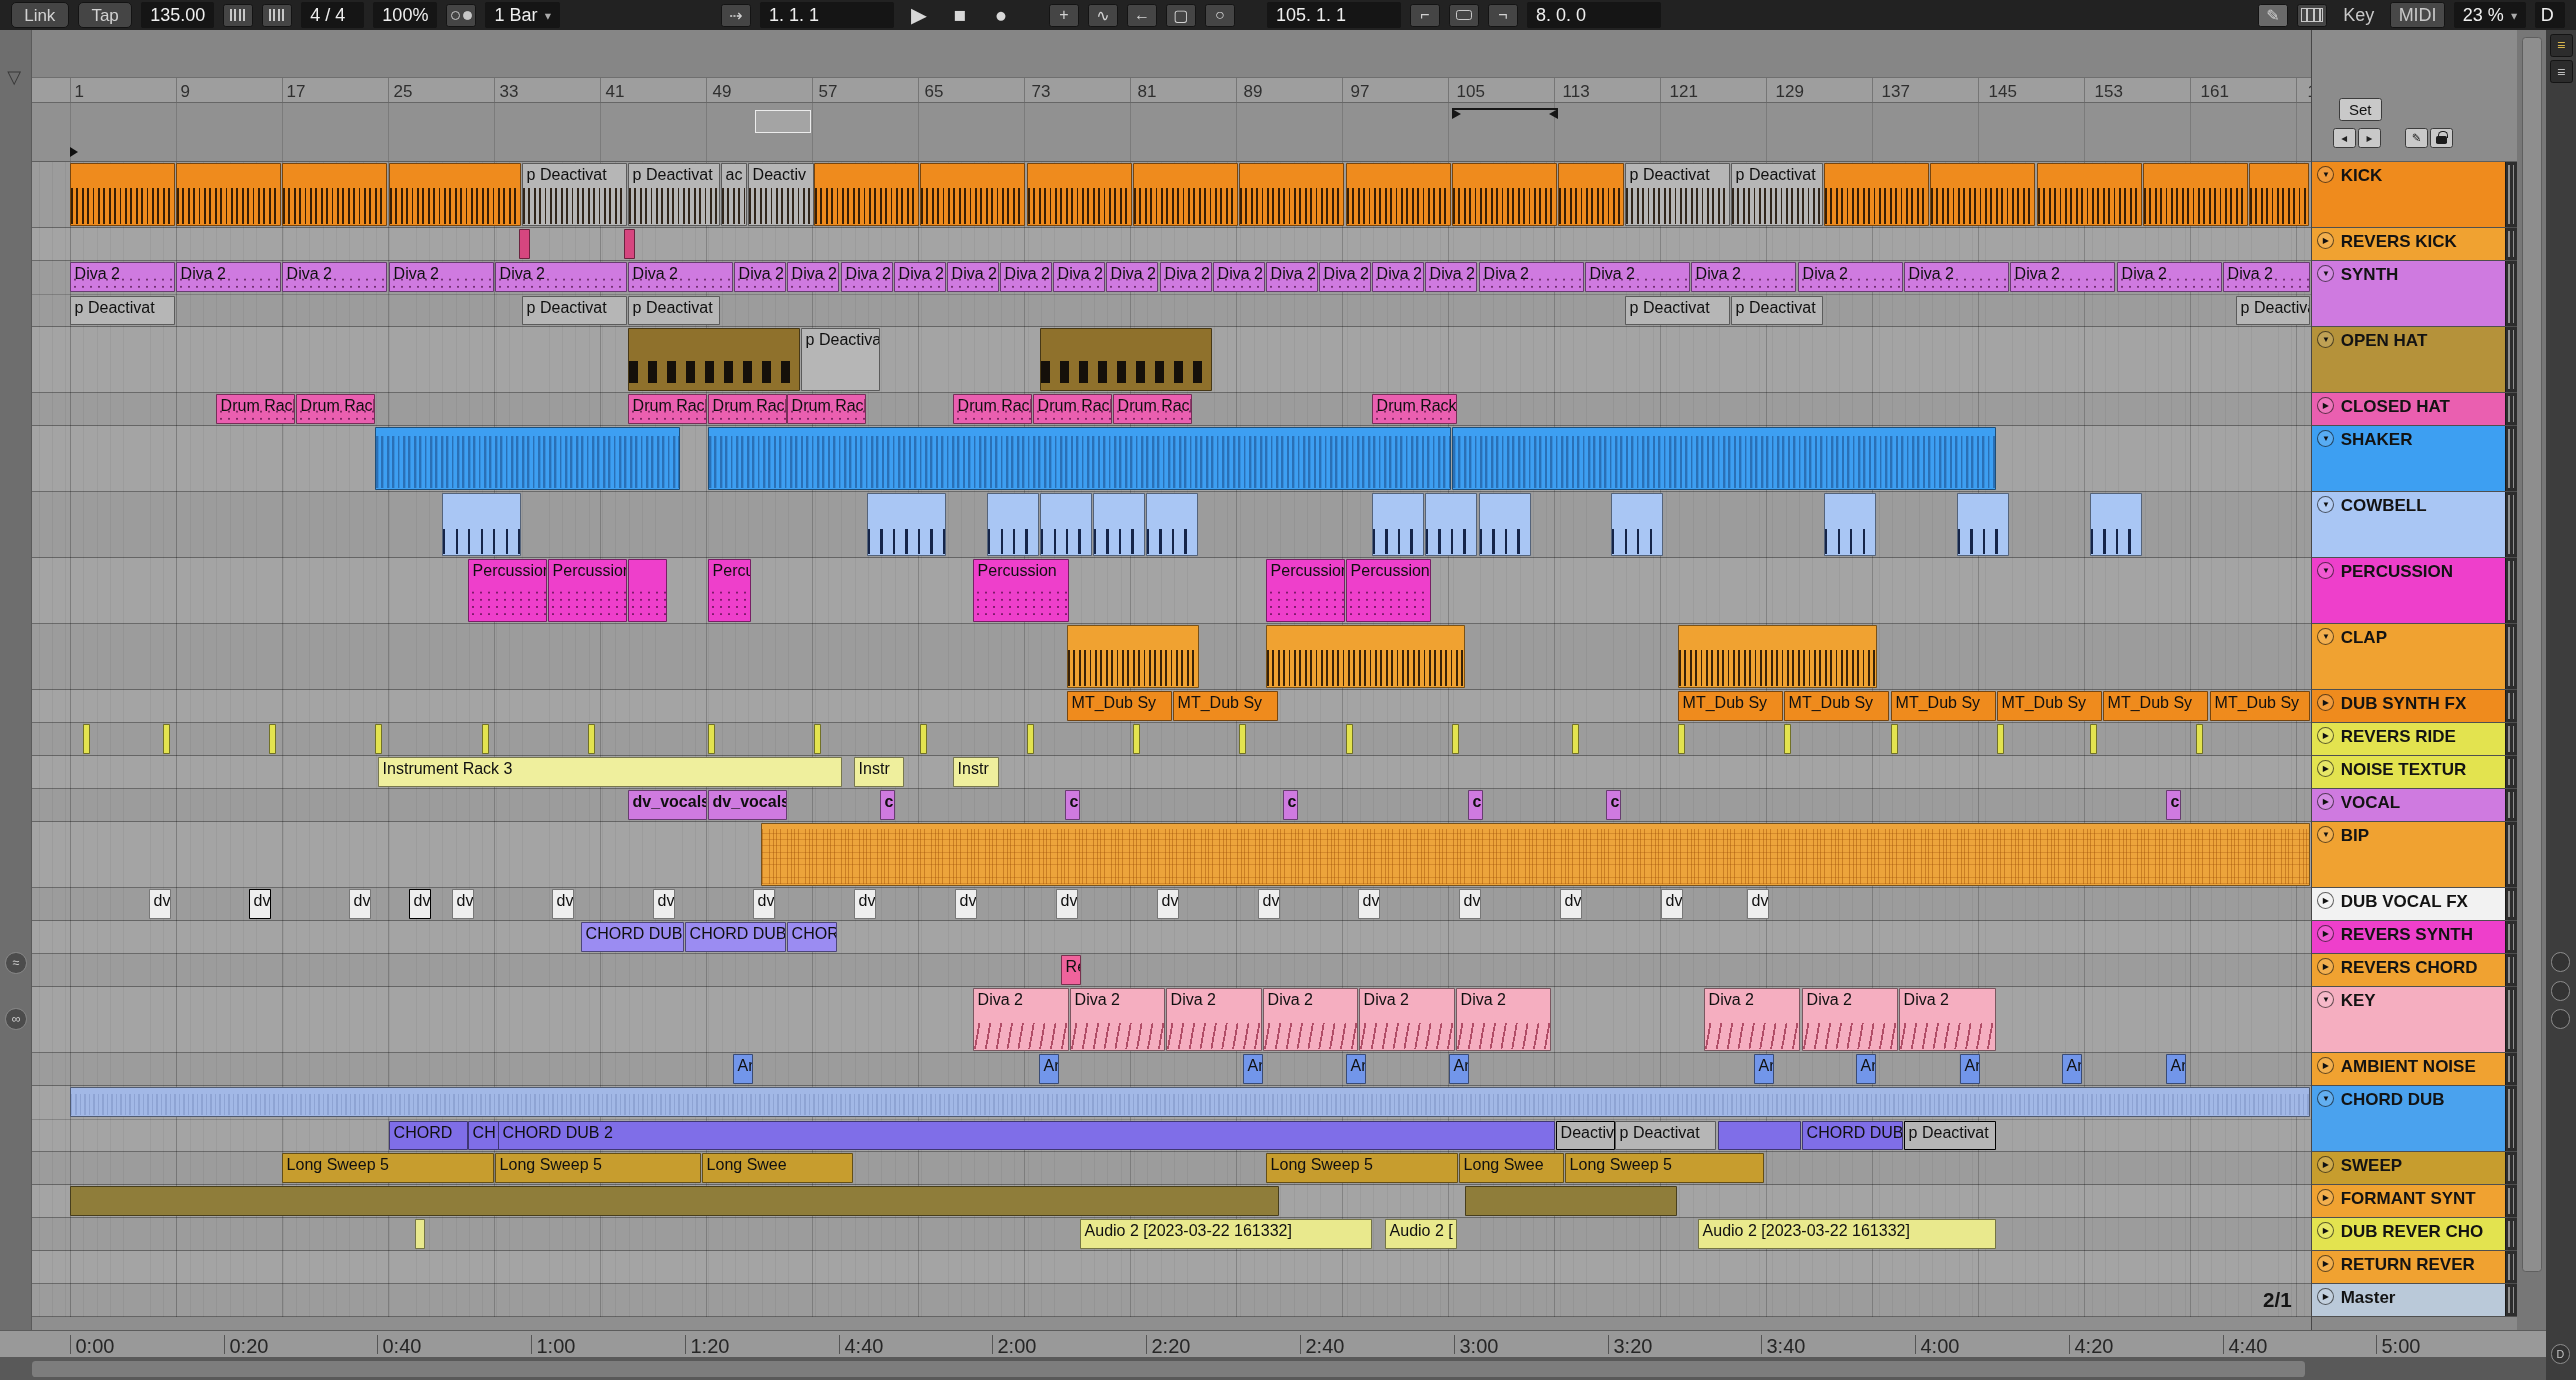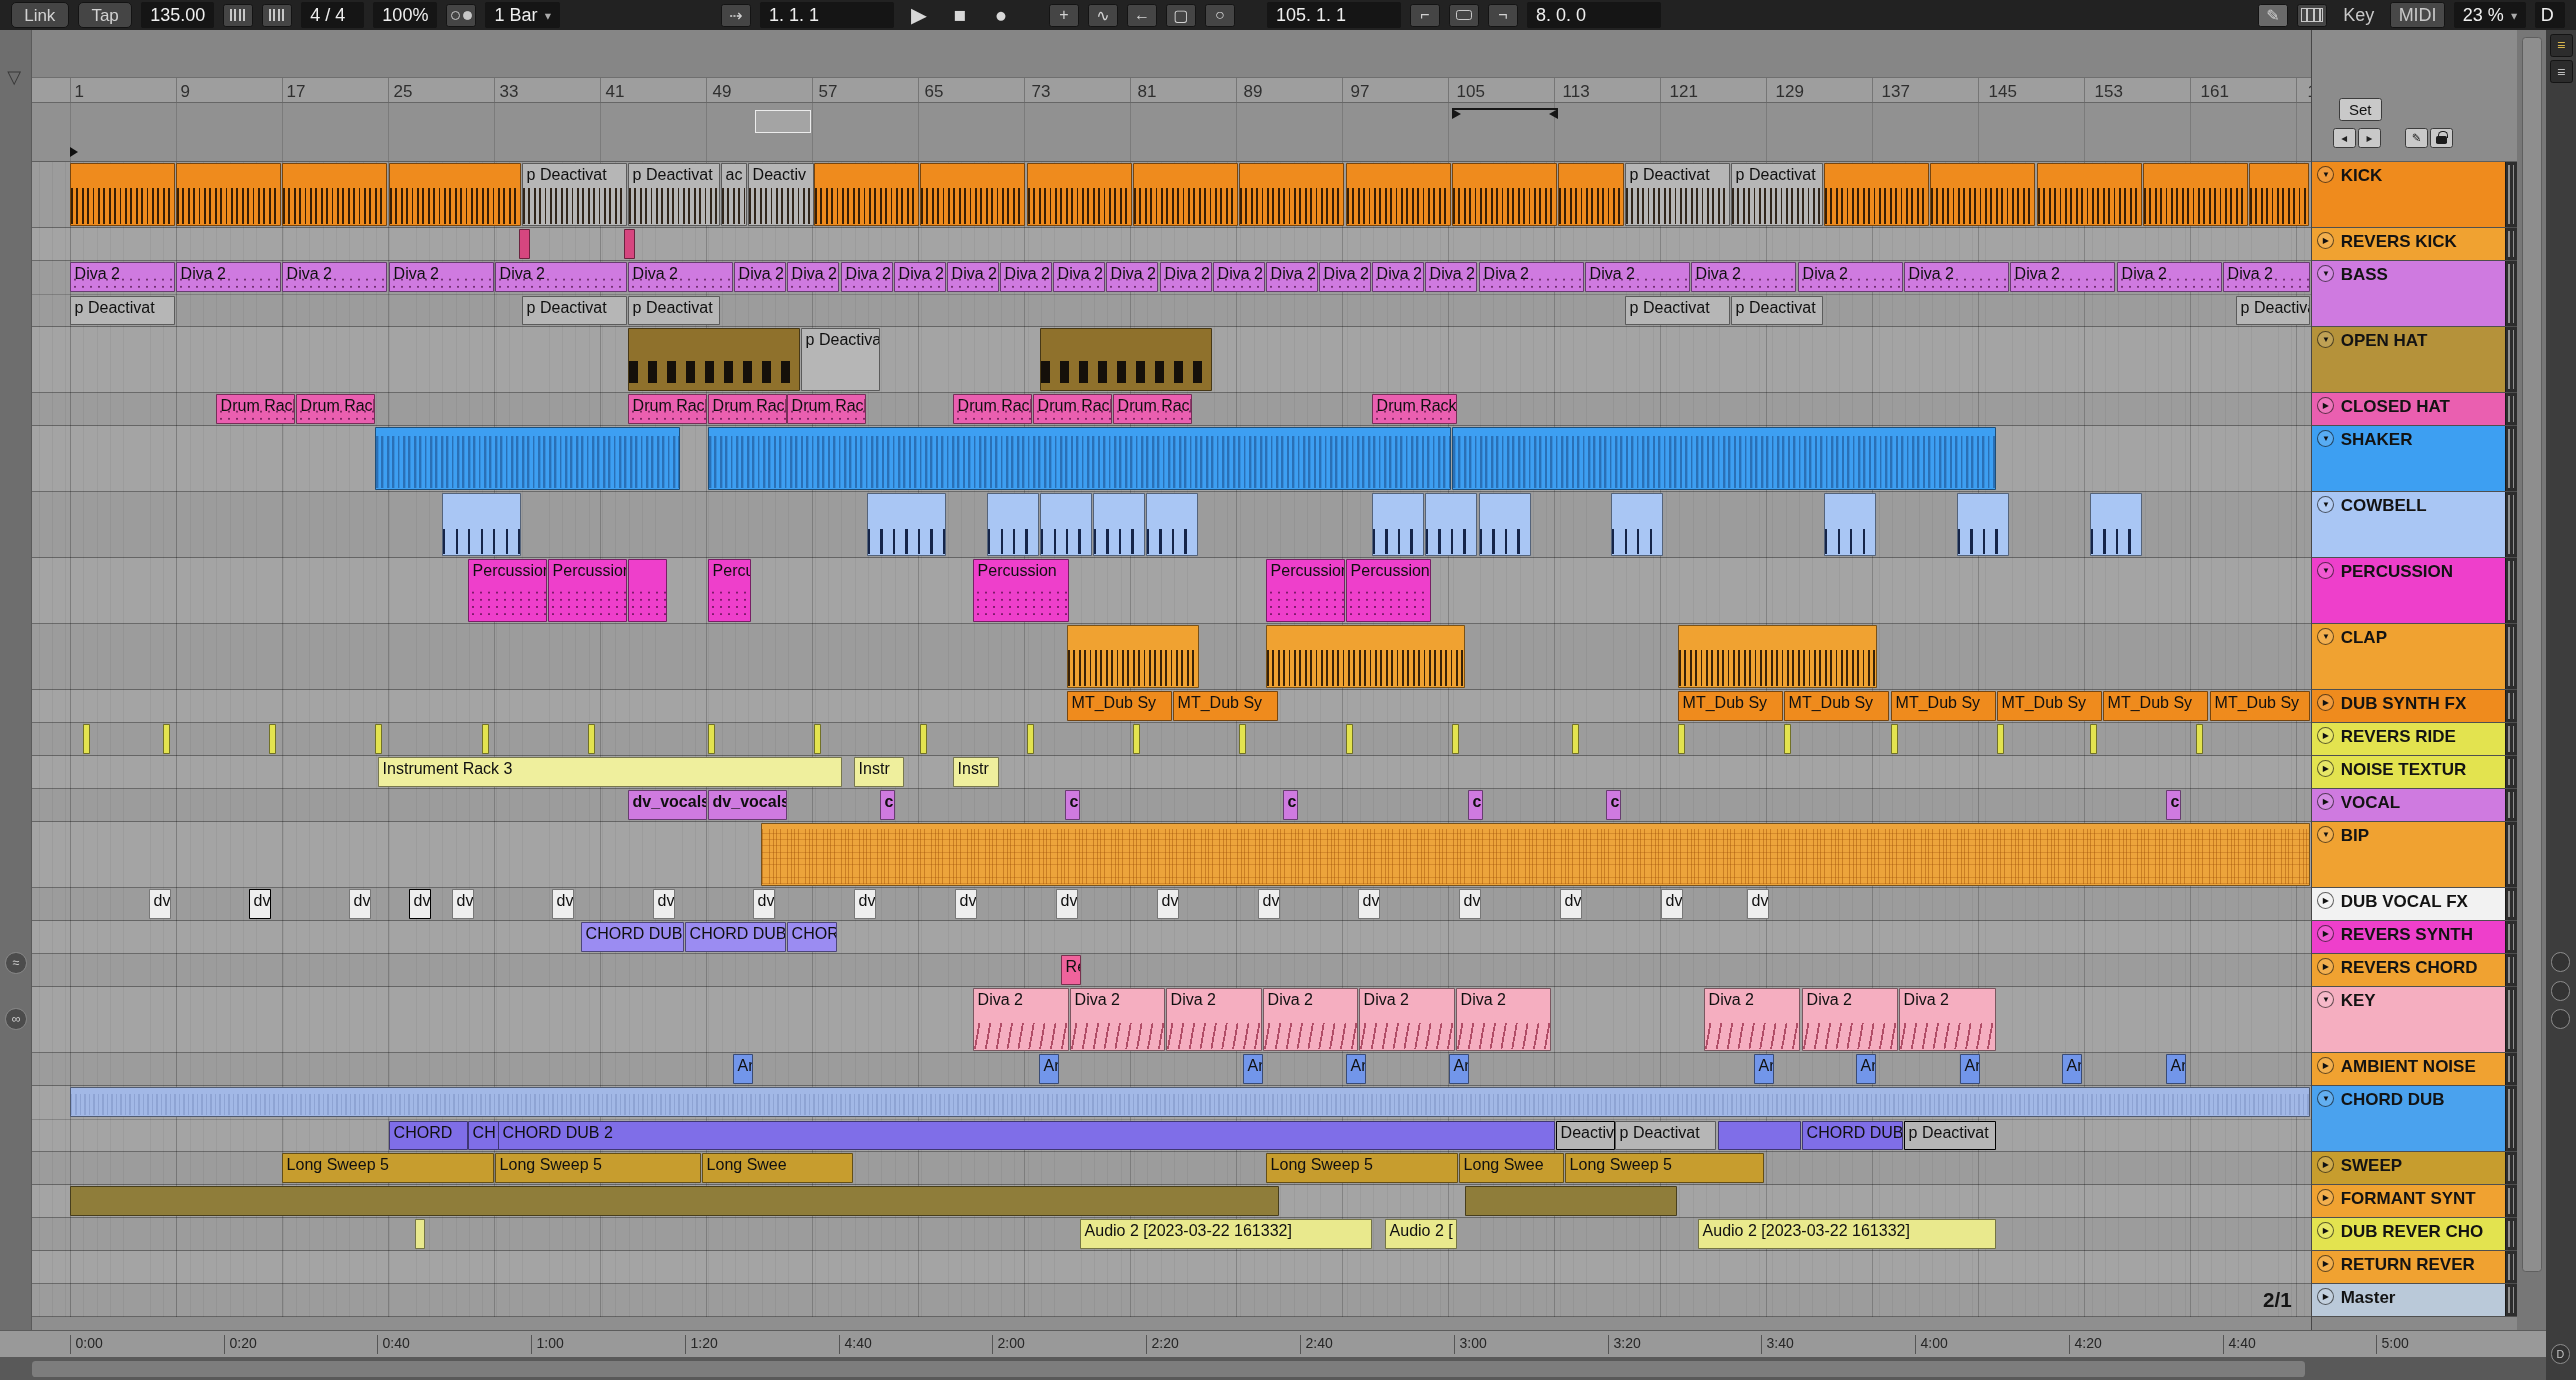--- a/index.html
+++ b/index.html
@@ -83,21 +83,21 @@
 
 .vscroll{position:absolute;left:2517px;top:30px;width:29.5px;height:1300px;background:#777}
 .vthumb{position:absolute;left:4.5px;width:20.6px;top:7.2px;height:1235px;background:#8e8e8e;border:0.9px solid #5f5f5f;border-radius:3.6px}
 .rstrip{position:absolute;left:2546px;top:30px;width:29.5px;height:1350px;background:#3d3d3d}
 .edge-btn{position:absolute;left:3.6px;width:23px;height:23px;background:#2c2c2c;border:0.9px solid #141414;border-radius:2.7px;display:flex;align-items:center;justify-content:center;font-size:14.3px;font-family:inherit}
 .edge-a{top:3.6px;color:#d6b44c}
 .edge-b{top:30px;color:#bdbdbd}
 .ring{position:absolute;left:4.5px;width:19.7px;height:19.7px;border-radius:50%;border:1.8px solid #8c8c8c;color:#c4c4c4;font-size:10.7px;display:flex;align-items:center;justify-content:center;background:#333}
 .ring1{top:922px}.ring2{top:951px}.ring3{top:979px}.ringd{top:1314px}
 .bottom-ruler{position:absolute;left:0;top:1330px;width:2546px;height:27px;background:#999;border-top:0.9px solid #5c5c5c;overflow:hidden}
-.time-num{position:absolute;top:3.6px;font-size:14px;color:#262626;border-left:0.9px solid #555;padding-left:4.5px;height:19.7px}
+.time-num{position:absolute;top:3.6px;font-size:20px;color:#262626;border-left:0.9px solid #555;padding-left:4.5px;height:19.7px}
 .bottom-scroll{position:absolute;left:0;top:1357px;width:2546px;height:23px;background:#595959}
 .hthumb{position:absolute;left:32px;top:3.6px;width:2273px;height:16px;background:#7d7d7d;border-radius:3.6px}
 </style>
 </head>
 <body>
 
 <div id="app">
 
   <div class="tb">
     <button class="btn">Link</button>
@@ -782,21 +782,21 @@
         <div class="thead" style="height: 33px;">
           <div class="tname" style="background: rgb(240, 162, 49);">
             <span class="fold">▶</span>
             <span class="nm">REVERS KICK</span>
           </div>
           <div class="tmeter"></div>
         </div>
         <div class="thead" style="height: 66px;">
           <div class="tname" style="background: rgb(207, 122, 224);">
             <span class="fold">▼</span>
-            <span class="nm">BASS</span>
+            <span class="nm">SYNTH</span>
           </div>
           <div class="tmeter"></div>
         </div>
         <div class="thead" style="height: 66px;">
           <div class="tname" style="background: rgb(181, 146, 58);">
             <span class="fold">▼</span>
             <span class="nm">OPEN HAT</span>
           </div>
           <div class="tmeter"></div>
         </div>

